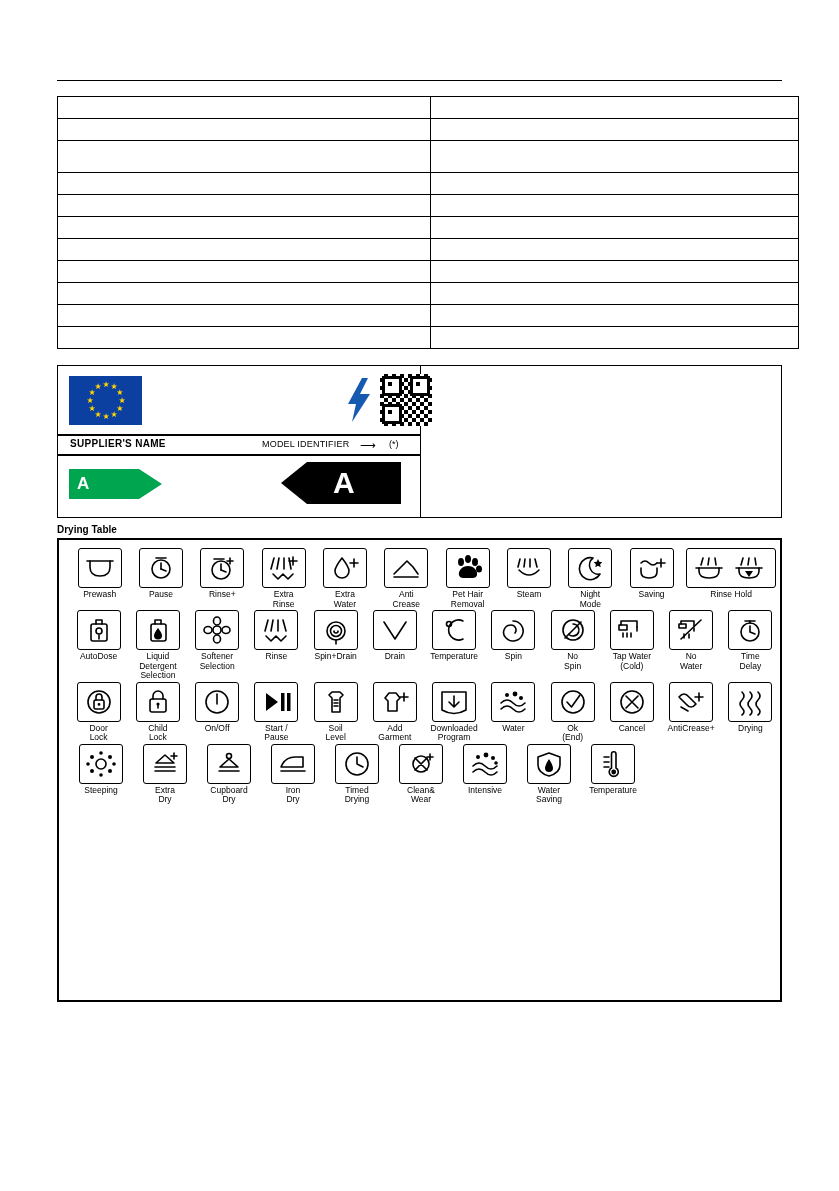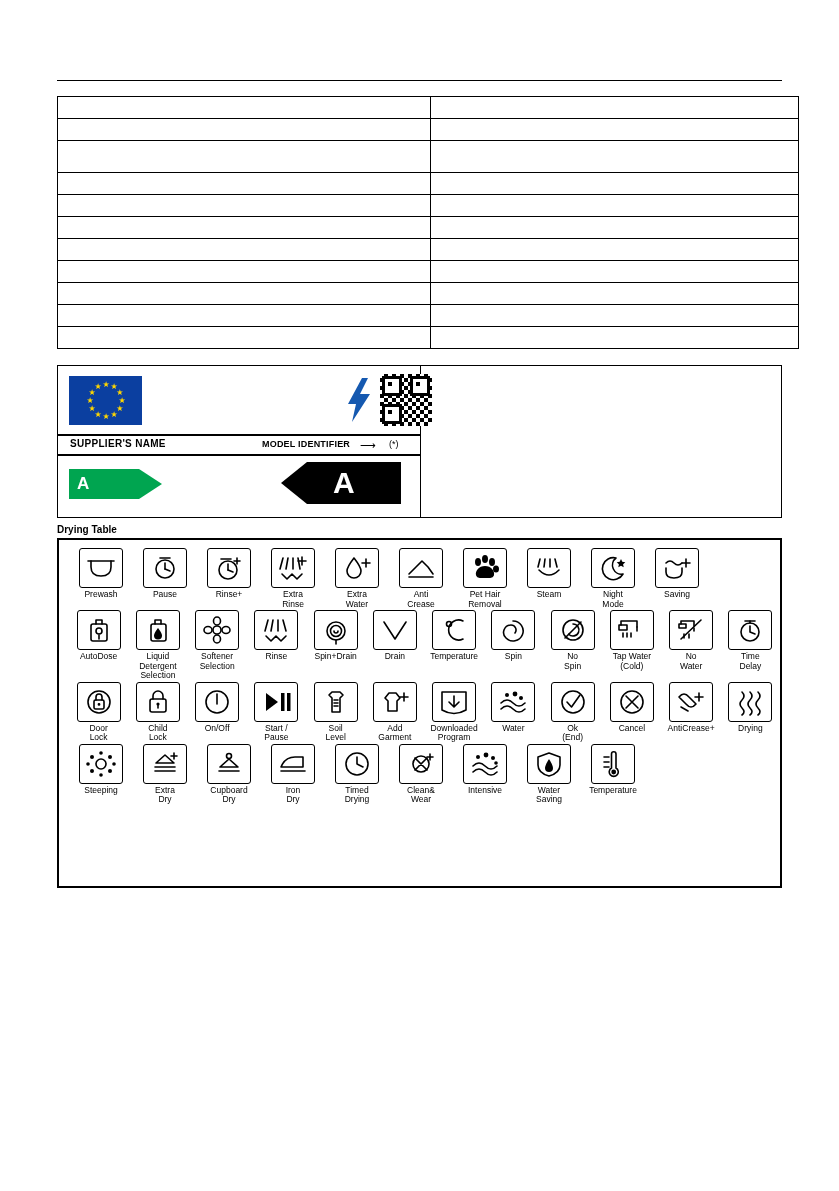--- a/index.html
+++ b/index.html
@@ -165,21 +165,20 @@
     font-size: 10px;
     font-weight: bold;
     letter-spacing: 0.3px;
   }
   .model-identifier {
     position: absolute;
     left: 204px;
     top: 73px;
     font-size: 9px;
     letter-spacing: 0.2px;
-    font-weight: bold;
   }
   .model-arrow {
     position: absolute;
     left: 302px;
     top: 74px;
     font-size: 11px;
     line-height: 11px;
   }
   .model-star {
     position: absolute;
@@ -252,21 +251,21 @@
     left: 57px;
     top: 524px;
     font-size: 10px;
     font-weight: bold;
   }
   .symbols-box {
     position: absolute;
     left: 57px;
     top: 538px;
     width: 725px;
-    height: 350px;
+    height: 464px;
     border: 2px solid #000;
     box-sizing: border-box;
     padding: 8px 0 0 0;
   }
   .sym-row {
     display: flex;
     justify-content: flex-start;
     align-items: flex-start;
     padding-left: 10px;
     margin-bottom: 1px;
@@ -512,20 +511,34 @@
           <div class="sym">
             <div class="sym-icon">
               <svg width="34" height="30" viewBox="0 0 34 30">
                 <path stroke="#000" fill="none" stroke-width="1.6" stroke-linecap="round" stroke-linejoin="round" d="M6 10 Q10 6 14 10 Q18 14 22 10"></path>
                 <path stroke="#000" fill="none" stroke-width="1.6" stroke-linecap="round" stroke-linejoin="round" d="M6 15 L6 19 Q6 25 14 25 Q22 25 22 19 L22 15"></path>
                 <path stroke="#000" fill="none" stroke-width="1.6" stroke-linecap="round" stroke-linejoin="round" d="M26 6 L26 14 M22 10 L30 10"></path>
               </svg>
             </div>
             <div class="sym-label">Saving</div>
           </div>
+          <div class="sym wide">
+            <div class="sym-icon">
+              <svg width="80" height="30" viewBox="0 0 80 30">
+      <path stroke="#000" fill="none" stroke-width="1.6" stroke-linecap="round" stroke-linejoin="round" d="M12 5 L10 12 M18 5 L17 12 M24 5 L25 12"></path>
+      <path stroke="#000" fill="none" stroke-width="1.6" stroke-linecap="round" stroke-linejoin="round" d="M8 15 L8 18 Q8 25 18 25 Q28 25 28 18 L28 15"></path>
+      <path stroke="#000" fill="none" stroke-width="1.6" stroke-linecap="round" stroke-linejoin="round" d="M5 15 L31 15"></path>
+      <path stroke="#000" fill="none" stroke-width="1.6" stroke-linecap="round" stroke-linejoin="round" d="M52 5 L50 12 M58 5 L57 12 M64 5 L65 12"></path>
+      <path stroke="#000" fill="none" stroke-width="1.6" stroke-linecap="round" stroke-linejoin="round" d="M48 15 L48 18 Q48 25 58 25 Q68 25 68 18 L68 15"></path>
+      <path stroke="#000" fill="none" stroke-width="1.6" stroke-linecap="round" stroke-linejoin="round" d="M45 15 L71 15"></path>
+      <path fill="#000" d="M58 18 l4 0 l-4 6 l-4 -6 Z"></path>
+    </svg>
+            </div>
+            <div class="sym-label">Rinse Hold</div>
+          </div>
         </div>
         <div class="sym-row">
           <div class="sym">
             <div class="sym-icon">
               <svg width="34" height="30" viewBox="0 0 34 30">
                 <rect x="9" y="9" width="16" height="17" rx="2" stroke="#000" fill="none" stroke-width="1.6" stroke-linecap="round" stroke-linejoin="round"></rect>
                 <path stroke="#000" fill="none" stroke-width="1.6" stroke-linecap="round" stroke-linejoin="round" d="M14 9 L14 5 L20 5 L20 9"></path>
                 <circle cx="17" cy="16" r="3" stroke="#000" fill="none" stroke-width="1.6" stroke-linecap="round" stroke-linejoin="round"></circle>
                 <path stroke="#000" fill="none" stroke-width="1.6" stroke-linecap="round" stroke-linejoin="round" d="M17 20 L17 24"></path>
               </svg>

